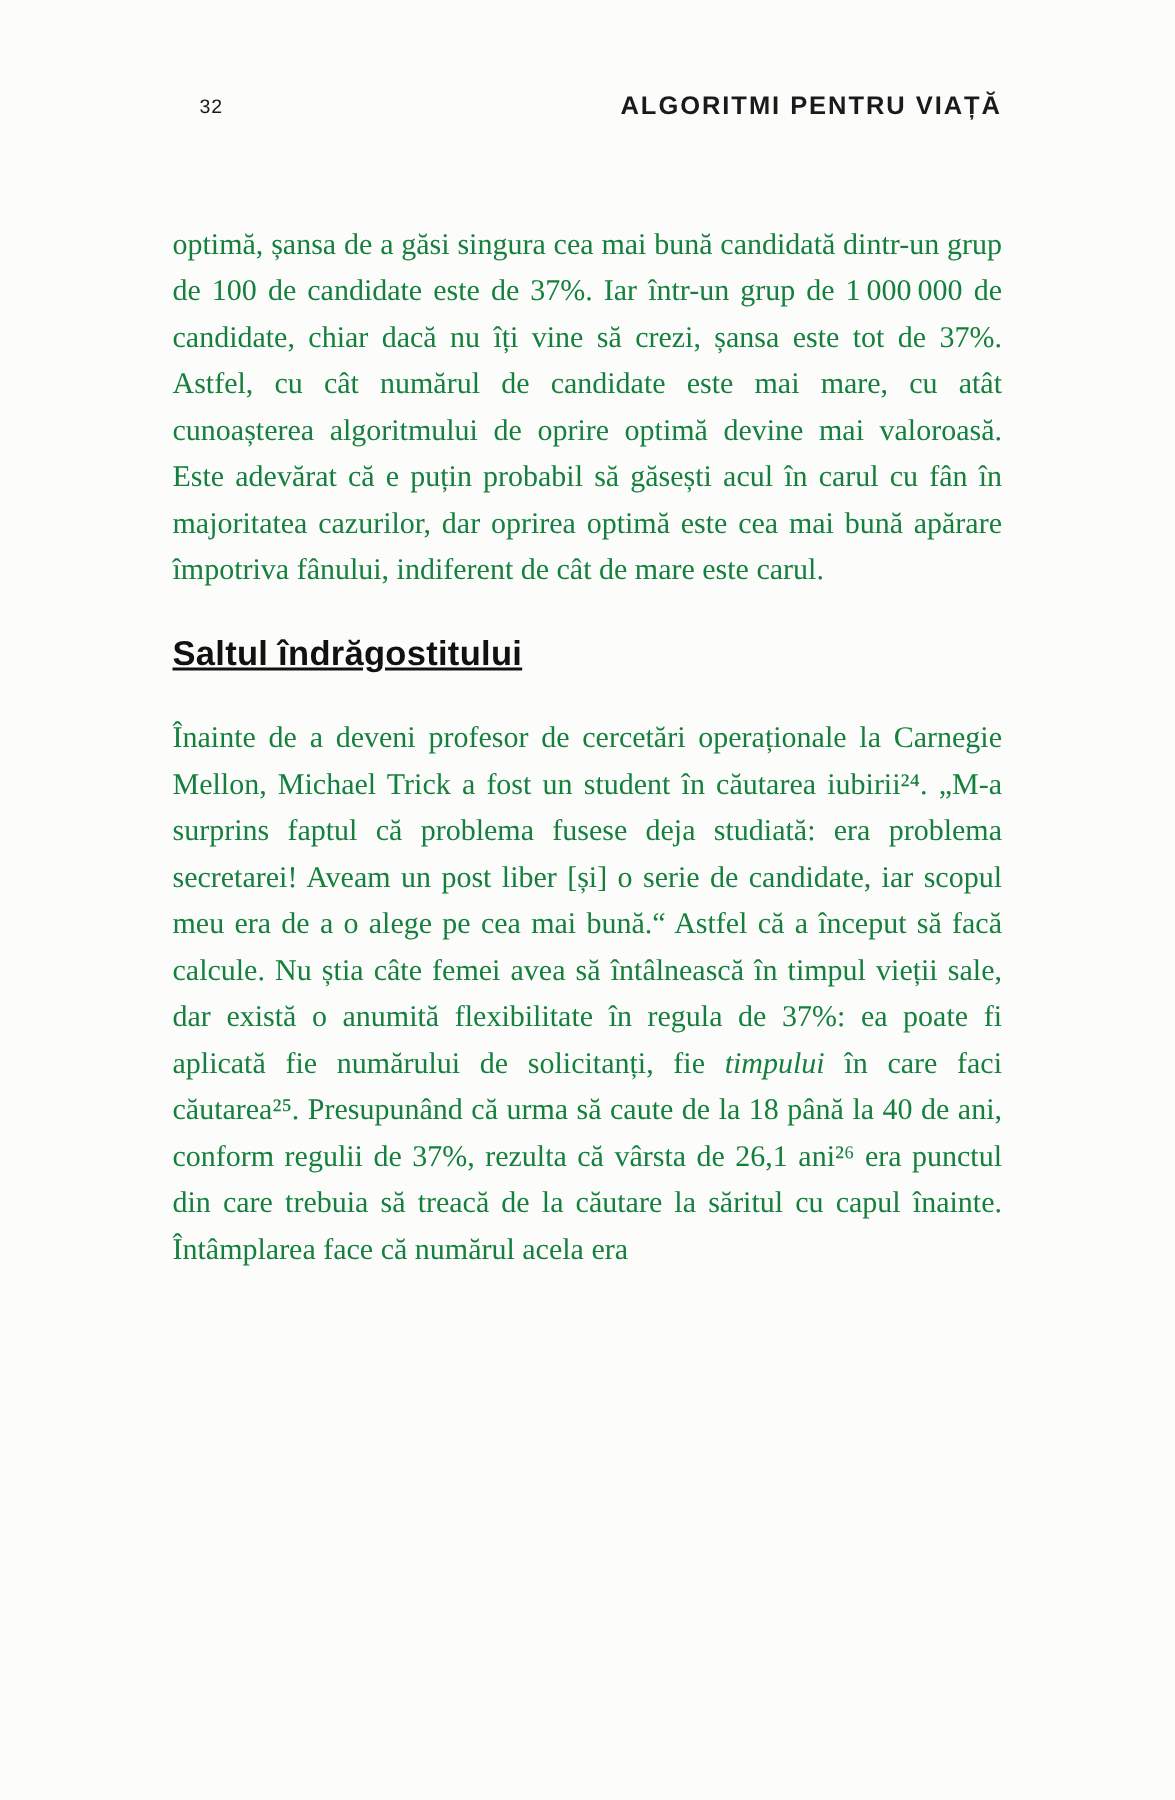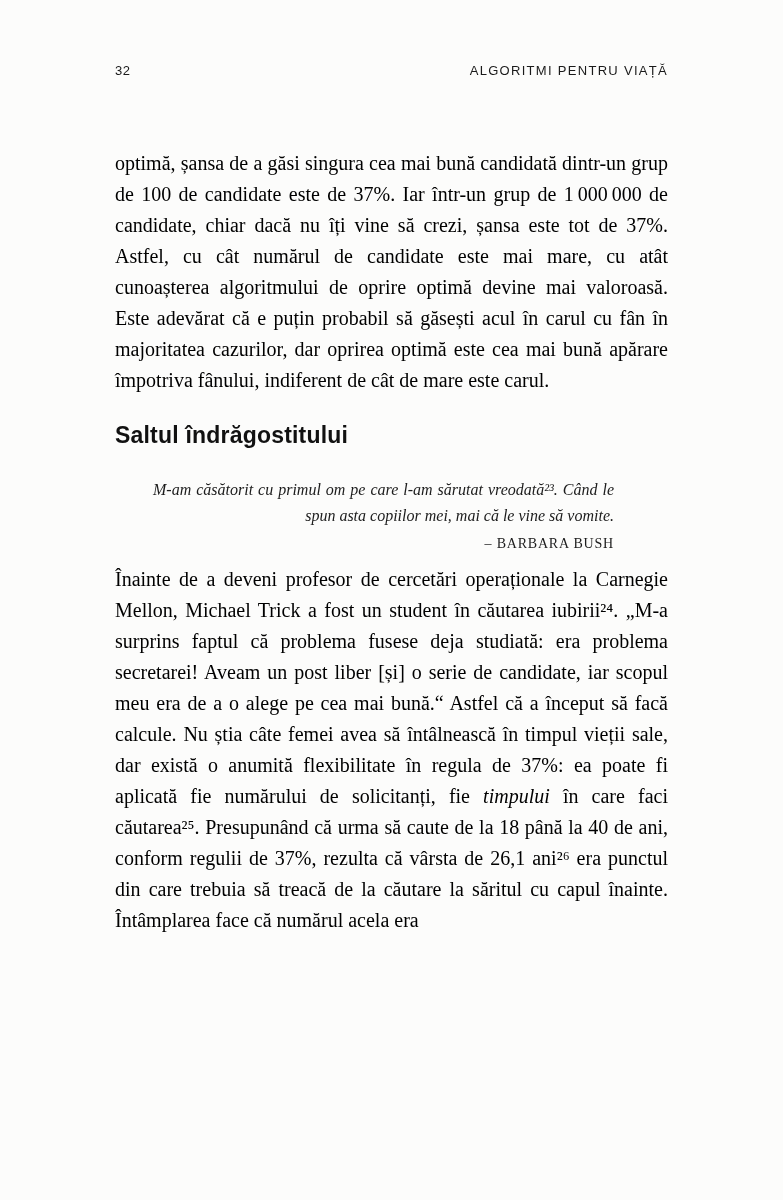--- a/index.html
+++ b/index.html
@@ -19,52 +19,54 @@
     color: #1c1c1c;
   }
   
   .running-head {
     display: flex;
     justify-content: space-between;
     align-items: center;
     font-family: "Liberation Sans", "DejaVu Sans", sans-serif;
     line-height: 14px;
     color: #1a1a1a;
+    margin-left: 18px;
   }
   .page-num {
     font-size: 13px;
     font-weight: 400;
     letter-spacing: 0.6px;
   }
   .running-title {
-    font-size: 13px;
-    font-weight: 400;
+    font-size: 17px;
+    font-weight: 700;
     letter-spacing: 1.3px;
   }
   
   .body-text {
     font-family: "Liberation Serif", "DejaVu Serif", serif;
     font-size: 20px;
     line-height: 31px;
     text-align: justify;
     margin: 0;
-    color: #000000;
+    color: #15803d;
   }
   .first-paragraph { margin-top: 70px; }
   .main-paragraph  { margin-top: 10px; }
   .italic { font-style: italic; }
   
   .section-heading {
     font-family: "Liberation Sans", "DejaVu Sans", sans-serif;
     font-size: 23px;
     line-height: 30px;
     font-weight: 700;
     letter-spacing: 0.2px;
     color: #111;
     margin: 24px 0 27px 0;
+    text-decoration: underline;
   }
   
   .epigraph {
     margin: 0 54px 0 38px;
     font-family: "Liberation Serif", "DejaVu Serif", serif;
   }
   .epigraph + .epigraph { margin-top: 24px; }
   .epigraph-text {
     font-size: 16px;
     line-height: 26px;
@@ -93,20 +95,16 @@
     <span class="running-title">ALGORITMI PENTRU VIAȚĂ</span>
   </header>
 
   <p class="body-text first-paragraph">optimă, șansa de a găsi singura cea mai bună candidată dintr-un grup de 100 de candidate este de 37%. Iar într-un grup de 1 000 000 de candidate, chiar dacă nu îți vine să crezi, șansa este tot de 37%. Astfel, cu cât numărul de candidate este mai mare, cu atât cunoașterea algoritmului de oprire optimă devine mai valoroasă. Este adevărat că e puțin probabil să găsești acul în carul cu fân în majoritatea cazurilor, dar oprirea optimă este cea mai bună apărare împotriva fânului, indiferent de cât de mare este carul.</p>
 
   <h2 class="section-heading">Saltul îndrăgostitului</h2>
 
   <div class="epigraph">
   </div>
 
-  <div class="epigraph">
-    <p class="epigraph-text">M-am căsătorit cu primul om pe care l-am sărutat vreodată²³. Când le spun asta copiilor mei, mai că le vine să vomite.</p>
-    <p class="epigraph-attribution">– BARBARA BUSH</p>
-  </div>
 
   <p class="body-text main-paragraph"><span>Înainte de a deveni profesor de cercetări operaționale la Carnegie Mellon, Michael Trick a fost un student în căutarea iubirii²⁴. „M-a surprins faptul că problema fusese deja studiată: era problema secretarei! Aveam un post liber [și] o serie de candidate, iar scopul meu era de a o alege pe cea mai bună.“ Astfel că a început să facă calcule. Nu știa câte femei avea să întâlnească în timpul vieții sale, dar există o anumită flexibilitate în regula de 37%: ea poate fi aplicată fie numărului de solicitanți, fie </span><span class="italic">timpului</span><span> în care faci căutarea²⁵. Presupunând că urma să caute de la 18 până la 40 de ani, conform regulii de 37%, rezulta că vârsta de 26,1 ani²⁶ era punctul din care trebuia să treacă de la căutare la săritul cu capul înainte. Întâmplarea face că numărul acela era</span></p>
 
 </div>
 
 </body></html>

